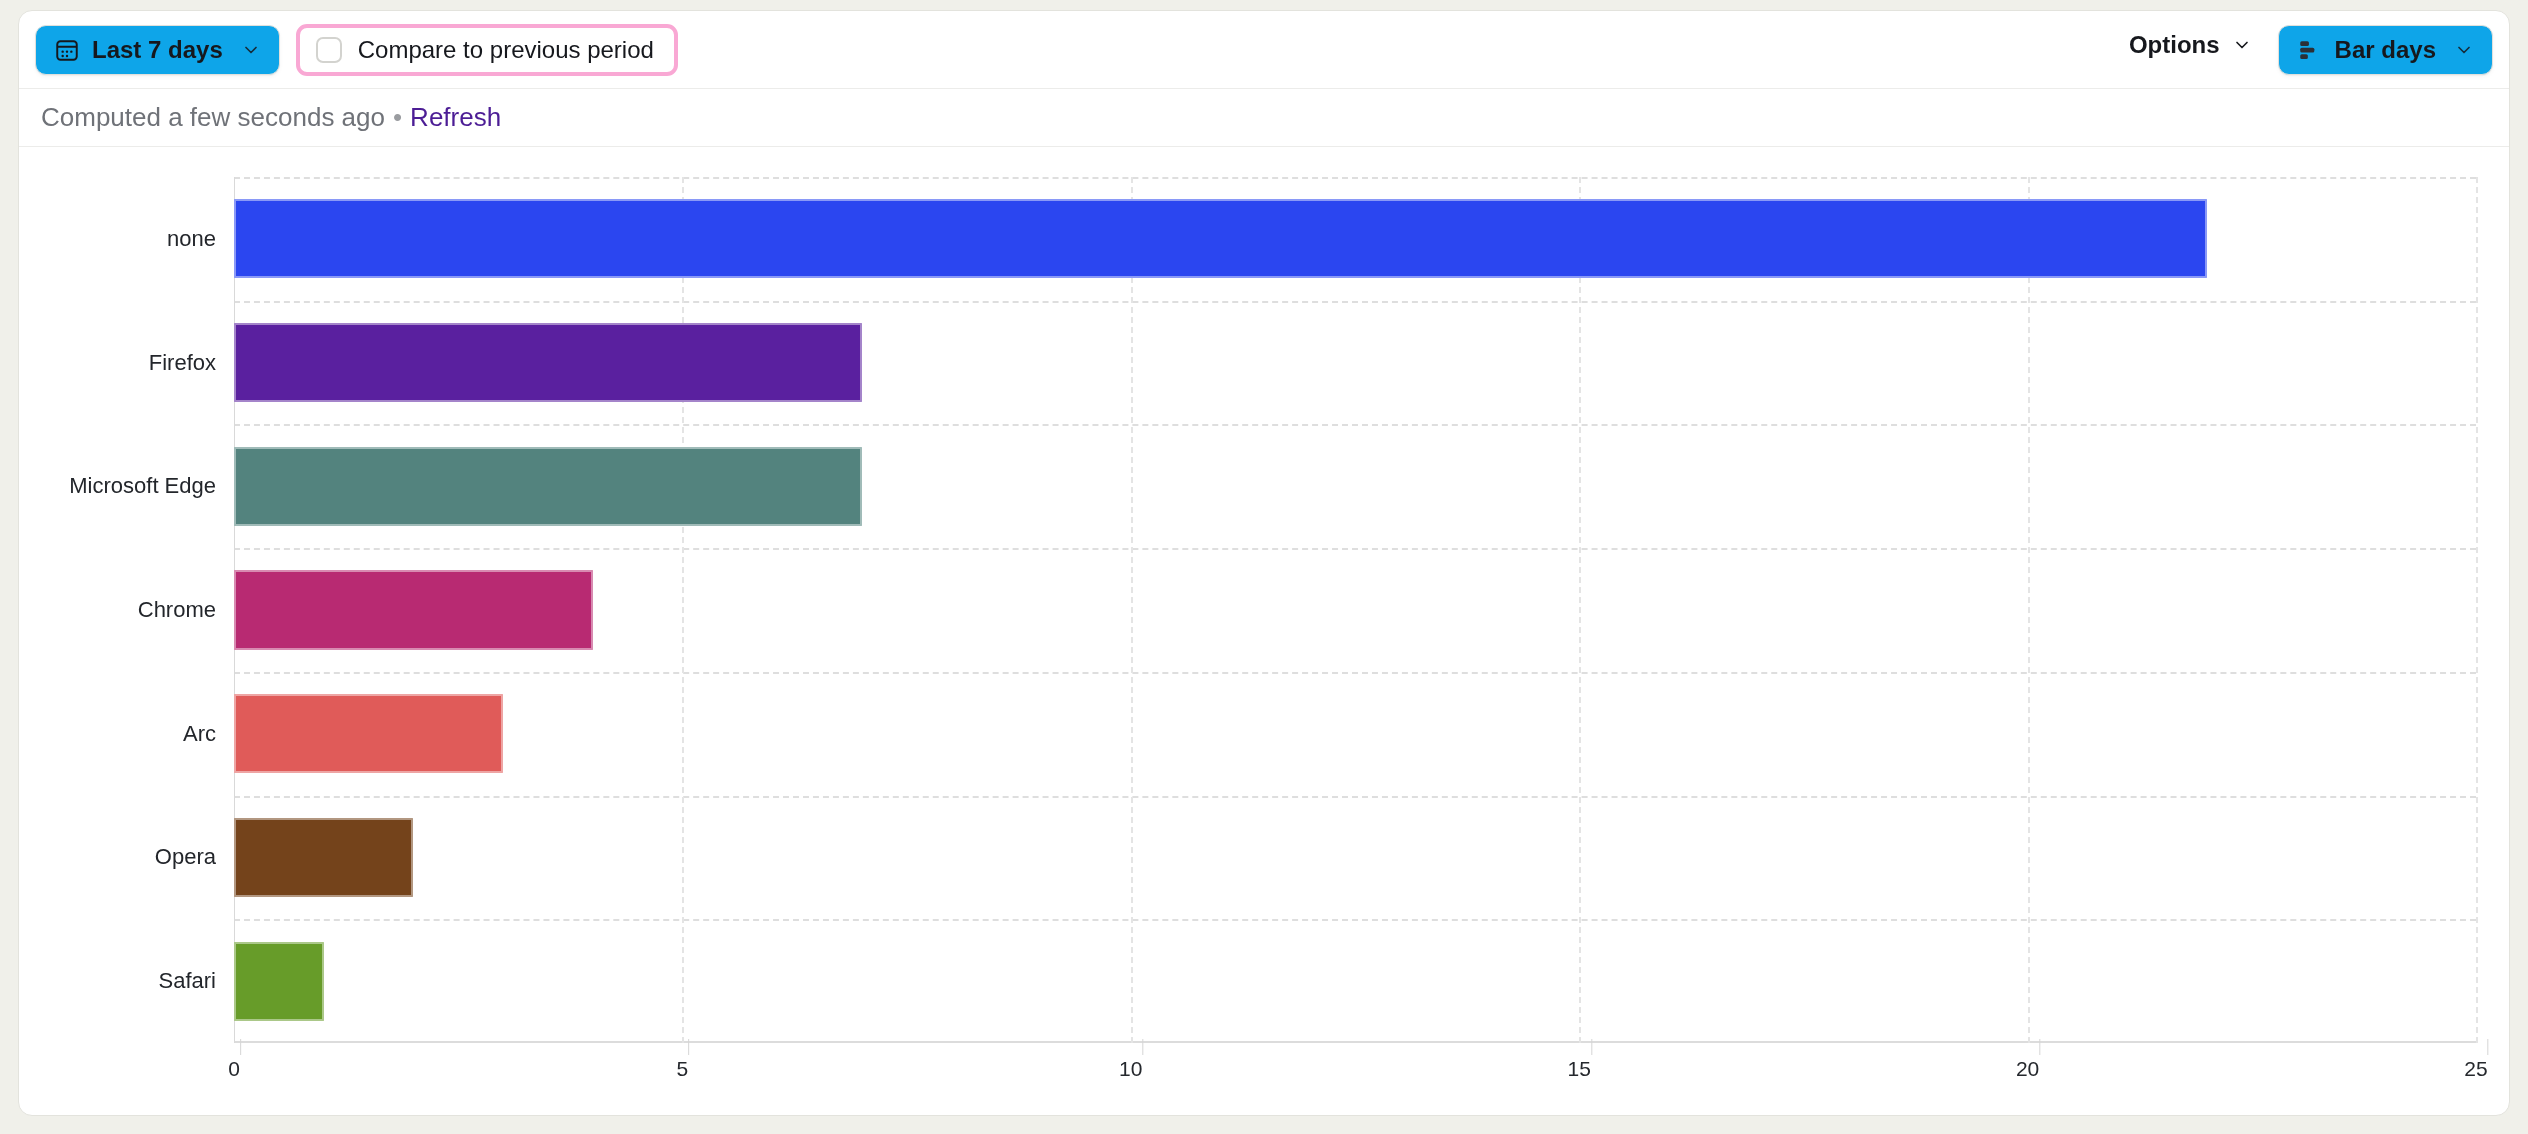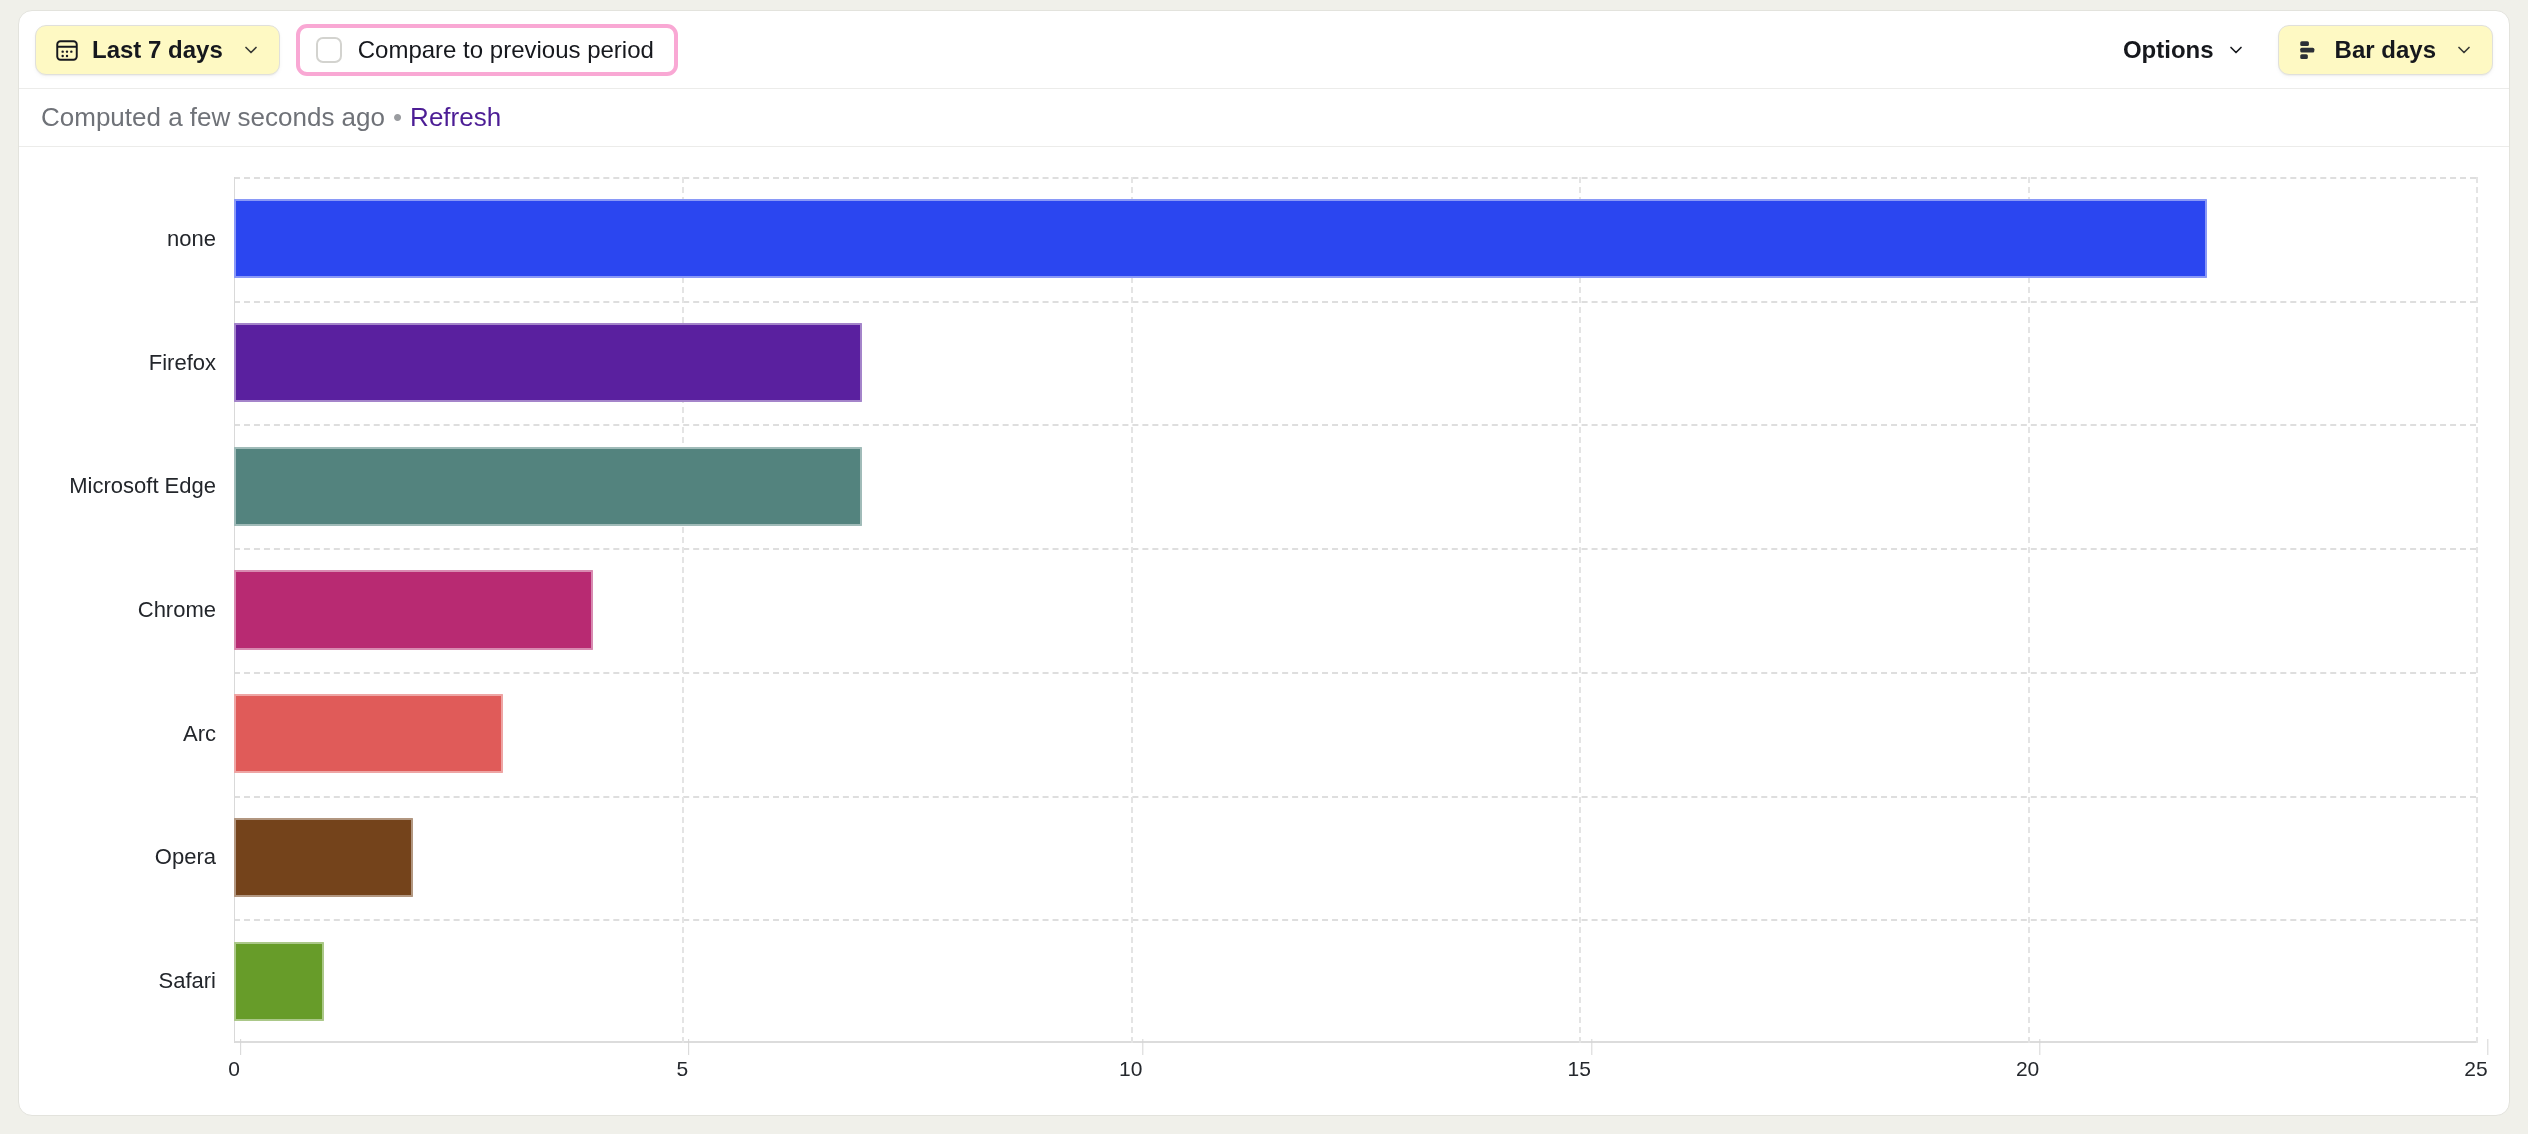--- a/index.html
+++ b/index.html
@@ -25,27 +25,27 @@
 
   
   .toolbar {
     height: 78px;
     flex: 0 0 78px;
     display: flex; align-items: center;
     padding: 0 16px 0 16px;
     border-bottom: 1px solid #ececea;
   }
   .toolbar-left { display: flex; align-items: center; gap: 16px; }
-  .toolbar-right { margin-left: auto; display: flex; align-items: center; gap: 28px; }
+  .toolbar-right { margin-left: auto; display: flex; align-items: flex-start; gap: 22px; }
 
   .btn {
     display: inline-flex; align-items: center; gap: 12px;
     height: 50px;
     padding: 0 18px;
-    background: #fef9c3;
+    background: #0ea5e9;
     border: 1px solid #e0e0dc;
     border-radius: 11px;
     box-shadow: 0 1px 1px rgba(0,0,0,.045), 0 2px 4px rgba(0,0,0,.035);
     font-size: 24px;
     color: #16181d;
     font-weight: 600;
     white-space: nowrap;
     cursor: pointer;
   }
   .btn .chev { margin-left: 6px; opacity: .85; }

